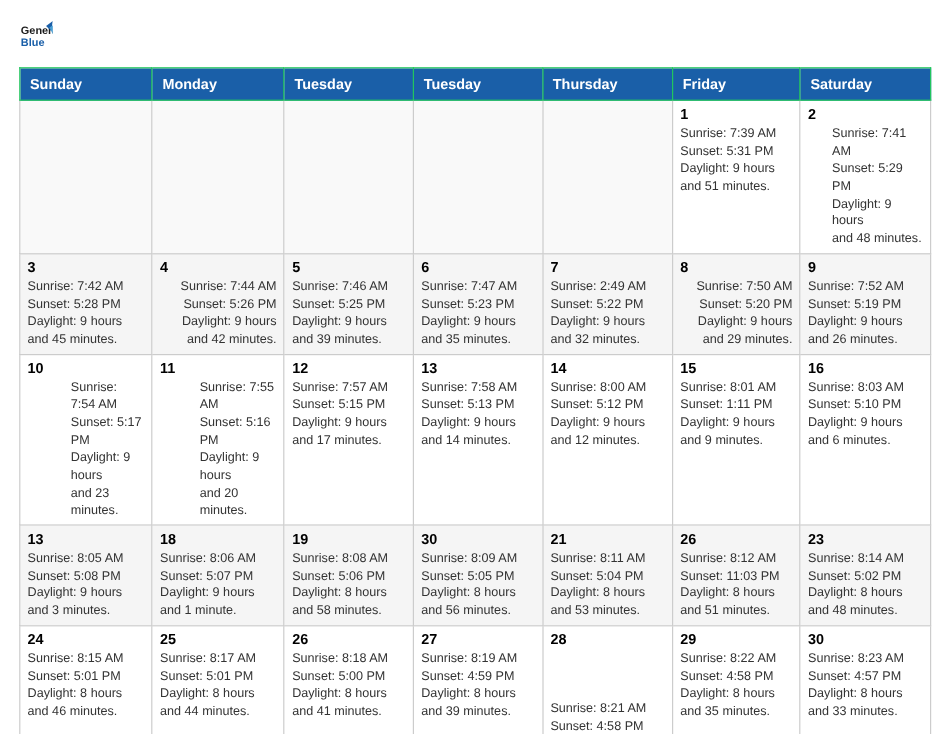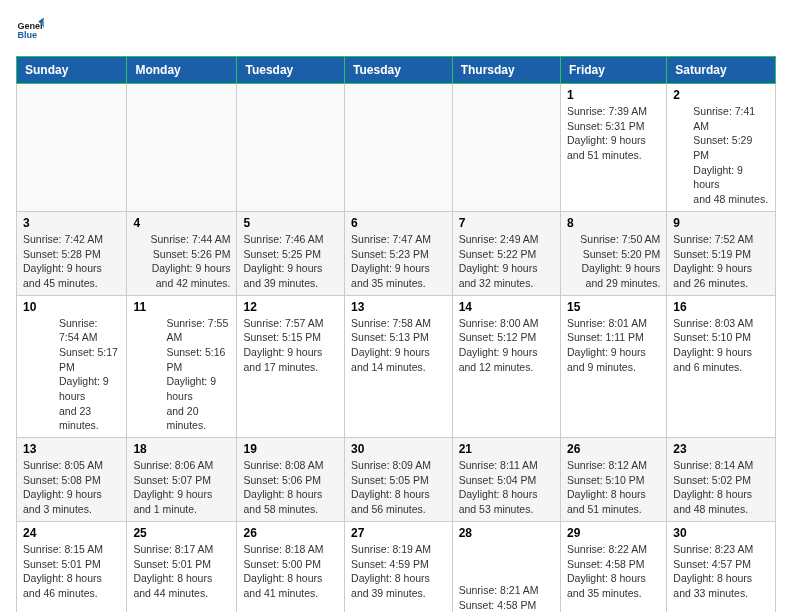--- a/index.html
+++ b/index.html
@@ -269,21 +269,21 @@
         <td>
           <div class="day-num">21</div>
           <div class="day-info" style="white-space: pre-line;">Sunrise: 8:11 AM
 Sunset: 5:04 PM
 Daylight: 8 hours
 and 53 minutes.</div>
         </td>
         <td>
           <div class="day-num">26</div>
           <div class="day-info" style="white-space: pre-line;">Sunrise: 8:12 AM
-Sunset: 5:10 PM
+Sunset: 11:03 PM
 Daylight: 8 hours
 and 51 minutes.</div>
         </td>
         <td>
           <div class="day-num">23</div>
           <div class="day-info" style="white-space: pre-line;">Sunrise: 8:14 AM
 Sunset: 5:02 PM
 Daylight: 8 hours
 and 48 minutes.</div>
         </td>

